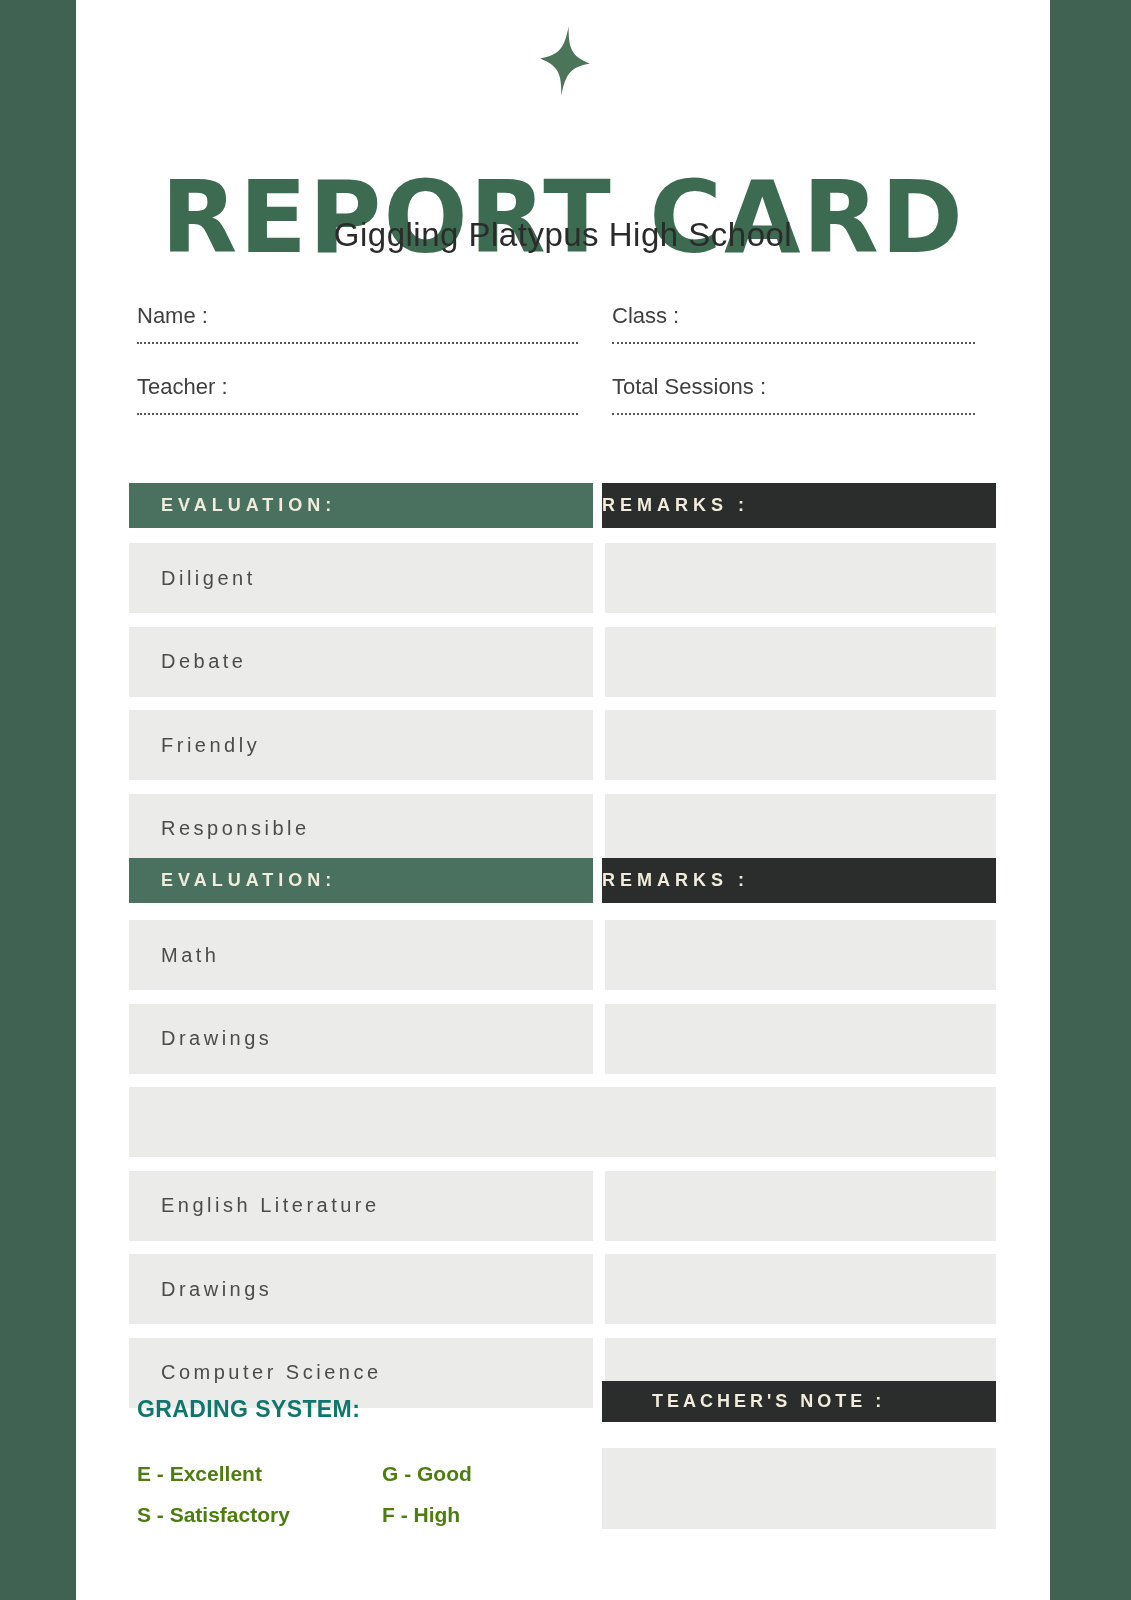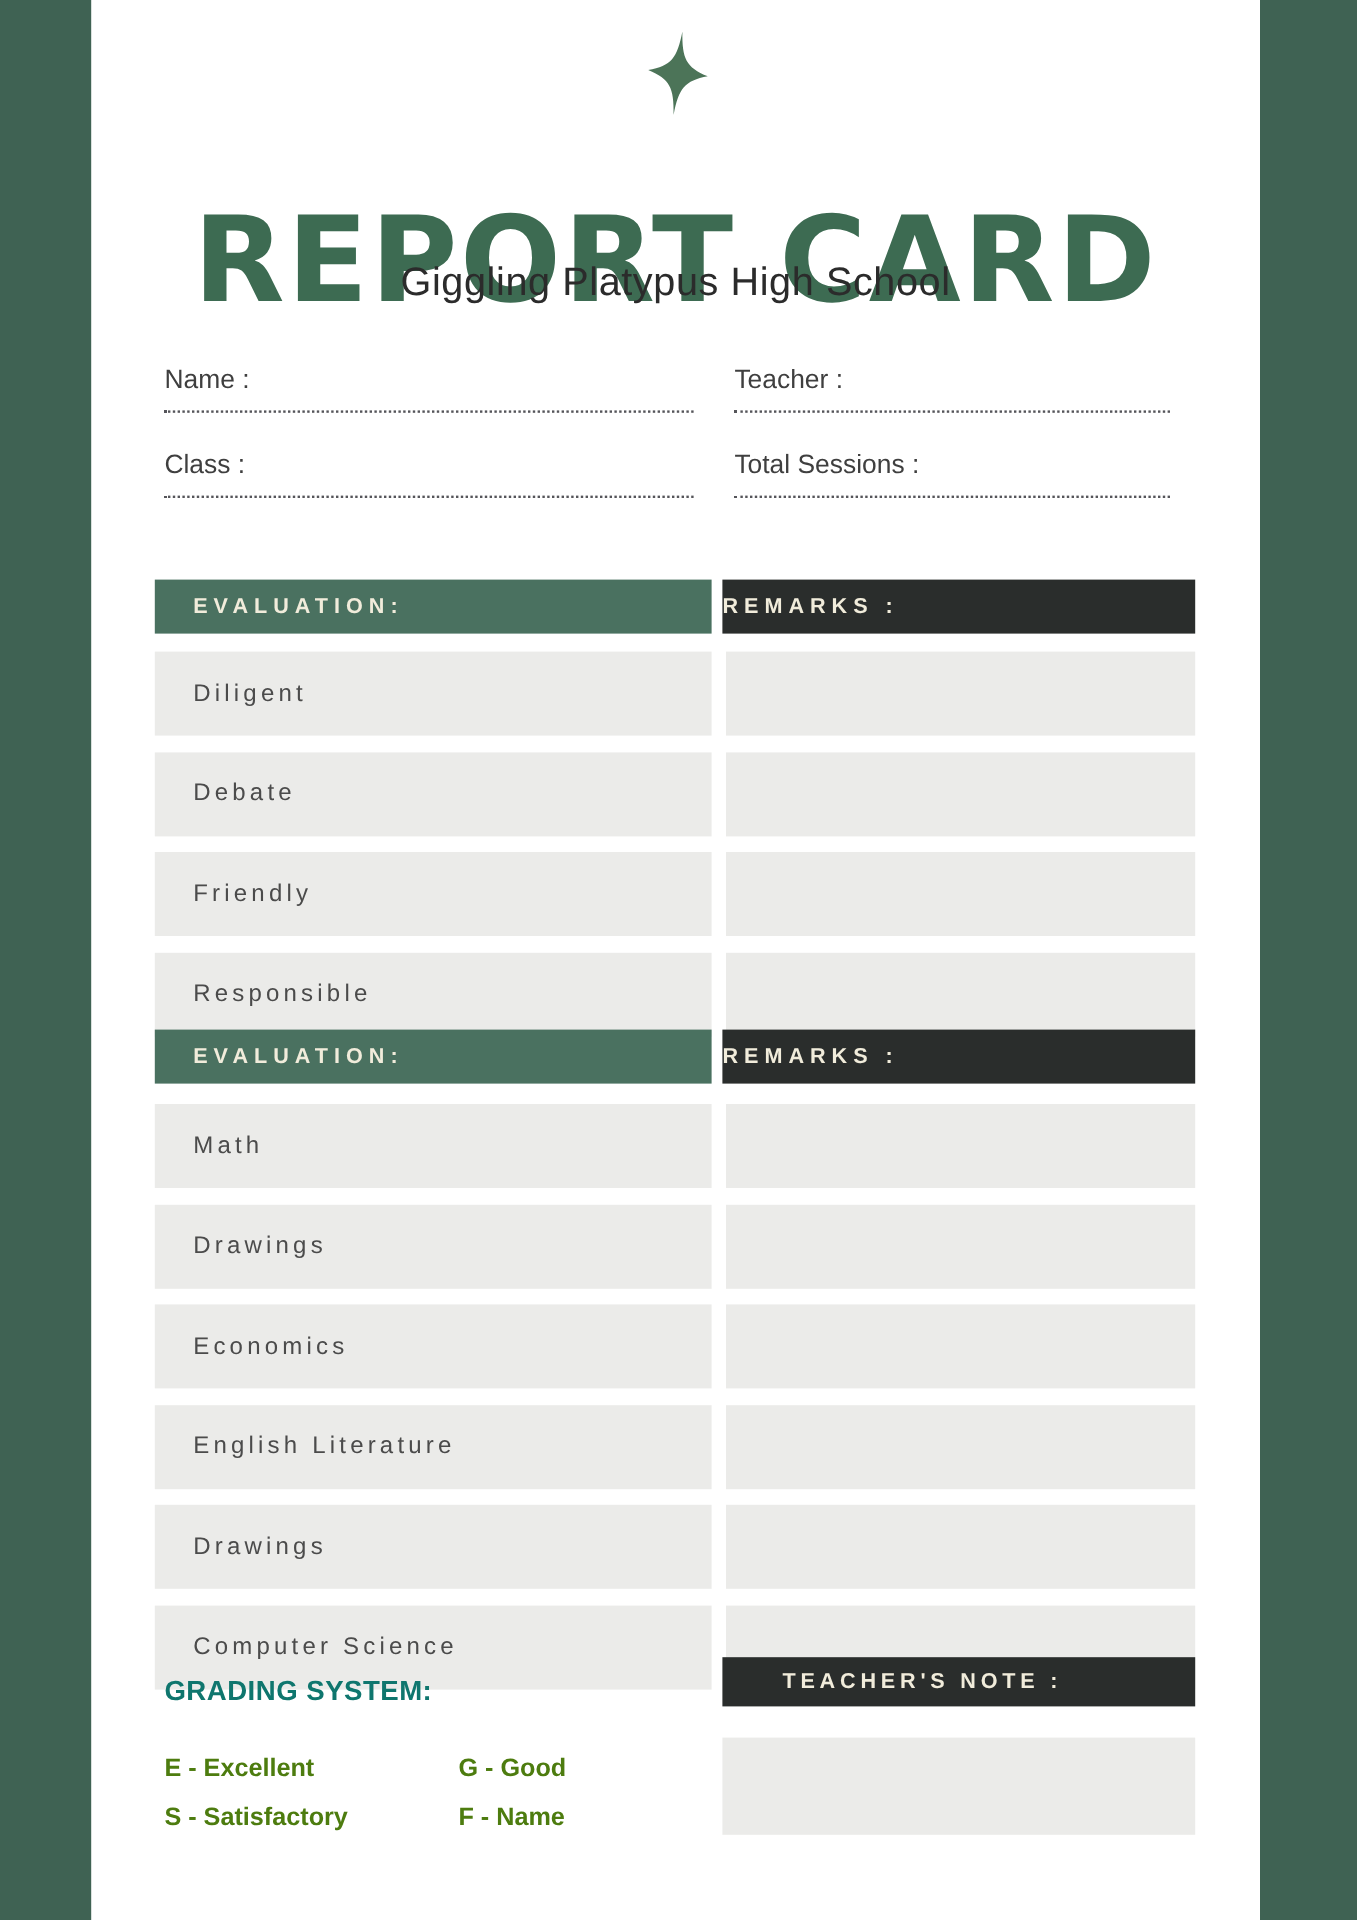--- a/index.html
+++ b/index.html
@@ -93,25 +93,25 @@
 
   <h1 class="title">REPORT CARD</h1>
   <div class="subtitle">Giggling Platypus High School</div>
 
   <div class="fields">
     <div class="field">
       <span class="field-label">Name :</span>
       <div class="dotline"></div>
     </div>
     <div class="field">
+      <span class="field-label">Class :</span>
+      <div class="dotline"></div>
+    </div>
+    <div class="field">
       <span class="field-label">Teacher :</span>
-      <div class="dotline"></div>
-    </div>
-    <div class="field">
-      <span class="field-label">Class :</span>
       <div class="dotline"></div>
     </div>
     <div class="field">
       <span class="field-label">Total Sessions :</span>
       <div class="dotline"></div>
     </div>
   </div>
 
   <div class="section" id="section-0">
     <div class="sec-header">
@@ -163,23 +163,20 @@
   </div>
 
   <div class="trow">
     <div class="cell-left">
       <span class="rlabel">Drawings</span>
     </div>
     <div class="cell-right"></div>
   </div>
 
   <div class="trow">
-    <div class="cell-left">
-      <span class="rlabel">Economics</span>
-    </div>
     <div class="cell-right"></div>
   </div>
 
   <div class="trow">
     <div class="cell-left">
       <span class="rlabel">English Literature</span>
     </div>
     <div class="cell-right"></div>
   </div>
 
@@ -201,19 +198,19 @@
 
   <div class="grading">
     <div class="grading-title">GRADING SYSTEM:</div>
     <div class="grading-grid" id="grading-grid">
   <div class="gitem">E - Excellent</div>
 
   <div class="gitem">G - Good</div>
 
   <div class="gitem">S - Satisfactory</div>
 
-  <div class="gitem">F - Name</div>
+  <div class="gitem">F - High</div>
 </div>
   </div>
 
   <div class="note-header">TEACHER'S NOTE :</div>
   <div class="note-box"></div>
 </div>
 
 </body></html>

